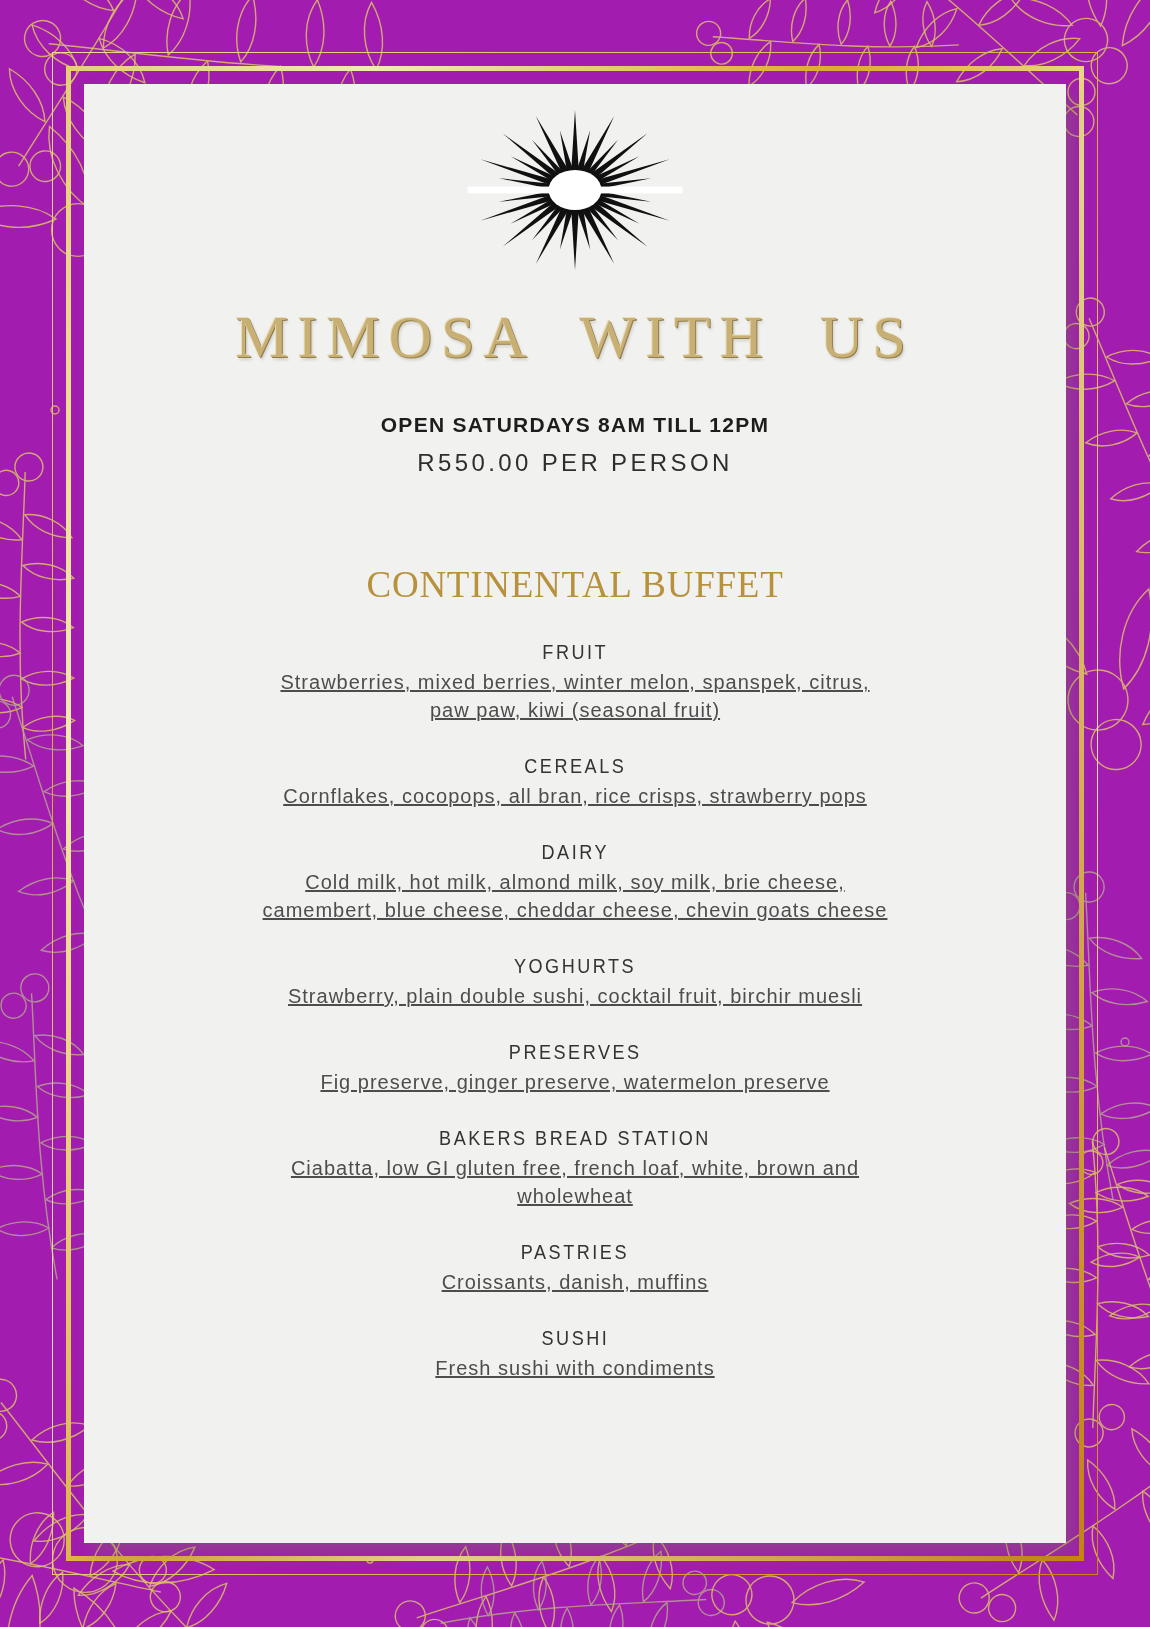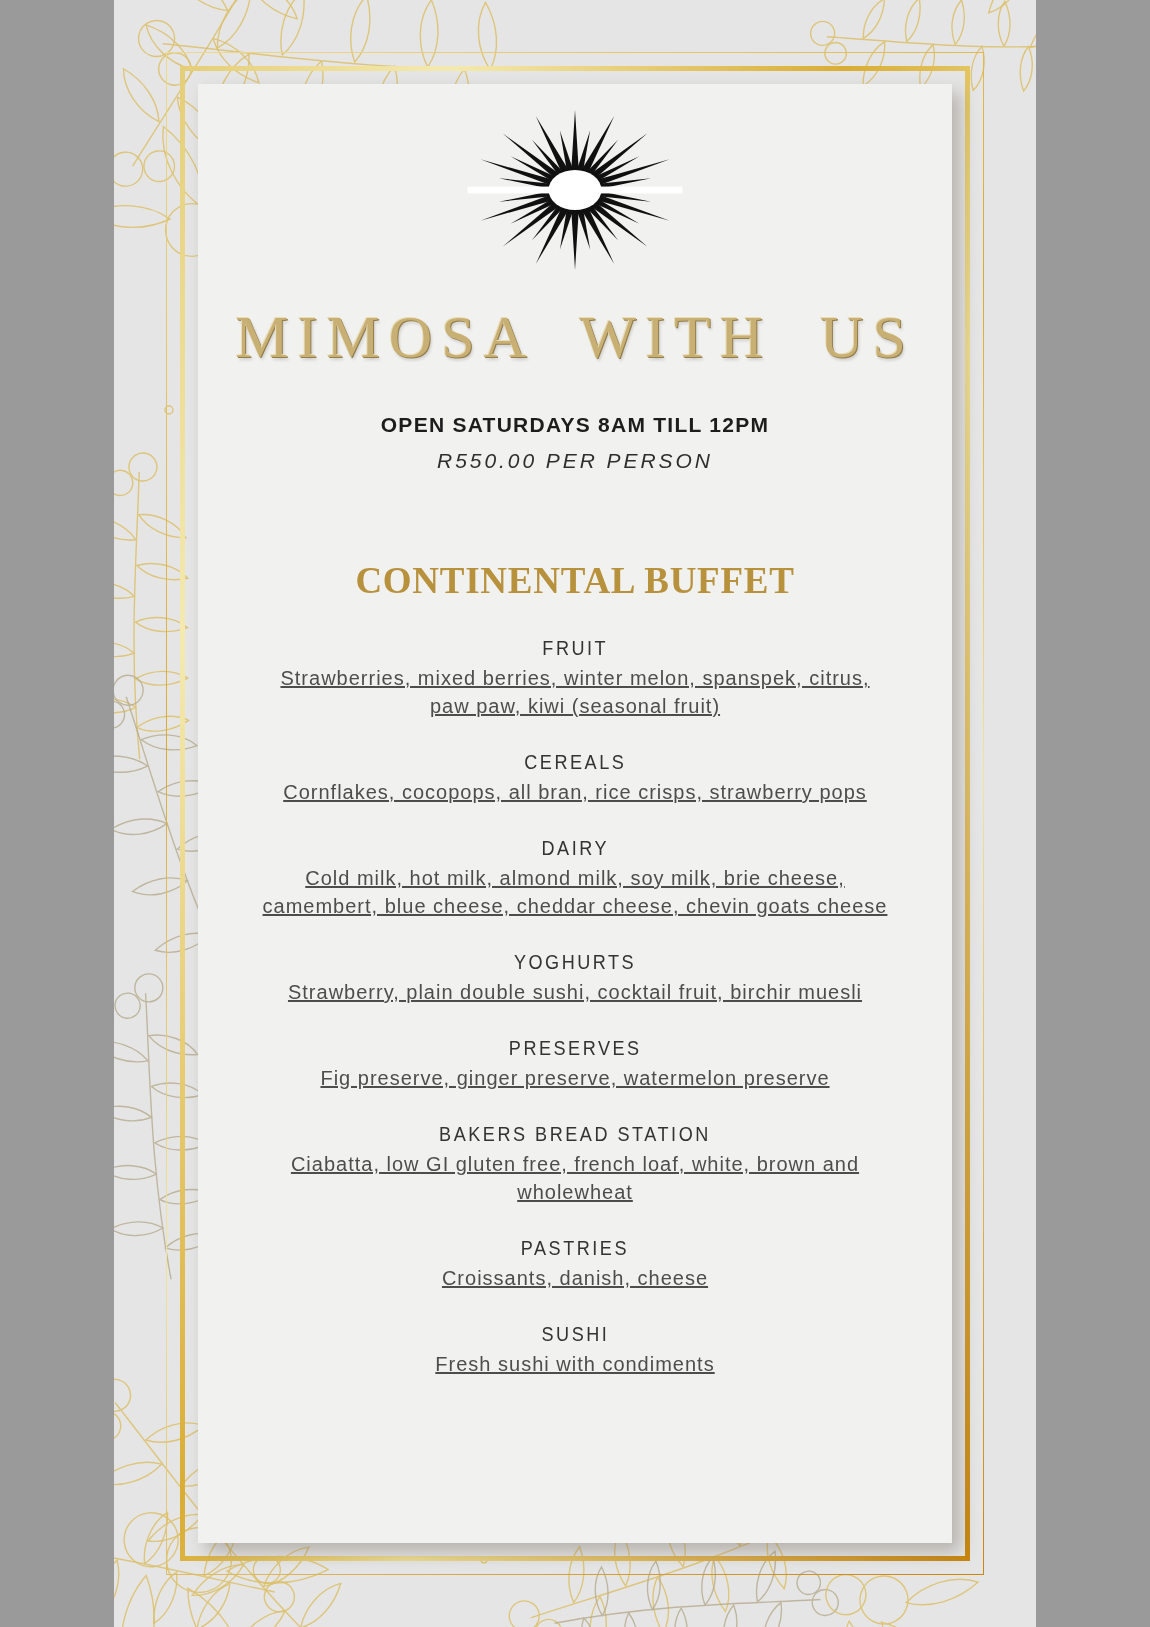--- a/index.html
+++ b/index.html
@@ -1,17 +1,17 @@
 <!DOCTYPE html>
 <html><head>
 <meta charset="utf-8">
 <style>
   html,body{margin:0;padding:0;}
   body{background:#9a9a9a;font-family:"Liberation Sans",sans-serif;}
-  .page{position:relative;width:922px;height:1627px;margin:0 auto;background:#e5e5e5;overflow:hidden;}
+  .page{position:relative;width:1150px;height:1627px;margin:0 auto;background:#a21caf;overflow:hidden;}
 
   
   .pattern{position:absolute;left:0;top:0;width:1150px;height:1627px;pointer-events:none;}
   .pattern .gold{stroke:#dcc06a;opacity:.85;}
   .pattern .sage{stroke:#b6ab8e;opacity:.8;}
   .pattern path,.pattern circle{fill:none;vector-effect:non-scaling-stroke;stroke-width:1.4px;}
 
   
   .frame-outer{position:absolute;inset:52px;border:1.5px solid;
     border-image:linear-gradient(150deg,#ecdb90 0%,#d8ab30 35%,#f0e4a4 60%,#c8860d 100%) 1;}
@@ -22,23 +22,23 @@
   .panel{position:absolute;inset:84px;background:#f1f1ef;text-align:center;
     box-shadow:8px 9px 16px rgba(118,110,96,.42);}
 
   .logo{margin:22px auto 0;width:216px;height:168px;display:block;}
 
   .title{margin:30px 0 0;font-family:"Liberation Serif","DejaVu Serif",serif;font-weight:400;
     font-size:60px;line-height:1.12;letter-spacing:.15em;word-spacing:.4em;color:#c8af74;
     text-shadow:-1px -1px 0 #e9ddb8,1px 1px 0 #937d4b,2px 3px 3px rgba(0,0,0,.15);}
 
   .hours{margin:42px 0 12px;font-size:21px;font-weight:bold;letter-spacing:.06em;color:#1d1d1d;}
-  .price{margin:11px 0 0;font-size:21px;font-weight:400;letter-spacing:.14em;color:#2e2e2e;font-style:italic;}
-
-  .menu-title{margin:86px 0 0;font-family:"Liberation Serif","DejaVu Serif",serif;font-weight:700;
+  .price{margin:11px 0 0;font-size:24px;font-weight:400;letter-spacing:.14em;color:#2e2e2e;}
+
+  .menu-title{margin:86px 0 0;font-family:"Liberation Serif","DejaVu Serif",serif;font-weight:400;
     font-size:37px;letter-spacing:.02em;color:#b8913d;}
 
   .sections{margin-top:34px;}
   .menu-section{margin:0 auto 30px;}
   .menu-section h3{margin:10px 0 4px;font-size:21px;font-weight:400;letter-spacing:.14em;
     color:#333;display:block;}
   .menu-section h3 span{display:inline-block;transform:scaleX(.86);transform-origin:center;}
   .menu-section p{margin:0 auto;max-width:630px;font-size:20px;font-weight:400;
     letter-spacing:.05em;line-height:28px;color:#4d4d4d;text-decoration:underline;}
 </style>
@@ -182,21 +182,21 @@
       <section class="menu-section">
         <h3><span>PRESERVES</span></h3>
         <p>Fig preserve, ginger preserve, watermelon preserve</p>
       </section>
       <section class="menu-section">
         <h3><span>BAKERS BREAD STATION</span></h3>
         <p>Ciabatta, low GI gluten free, french loaf, white, brown and wholewheat</p>
       </section>
       <section class="menu-section">
         <h3><span>PASTRIES</span></h3>
-        <p>Croissants, danish, cheese</p>
+        <p>Croissants, danish, muffins</p>
       </section>
       <section class="menu-section">
         <h3><span>SUSHI</span></h3>
         <p>Fresh sushi with condiments</p>
       </section>
     </div>
 
   </section>
 </main>
 

